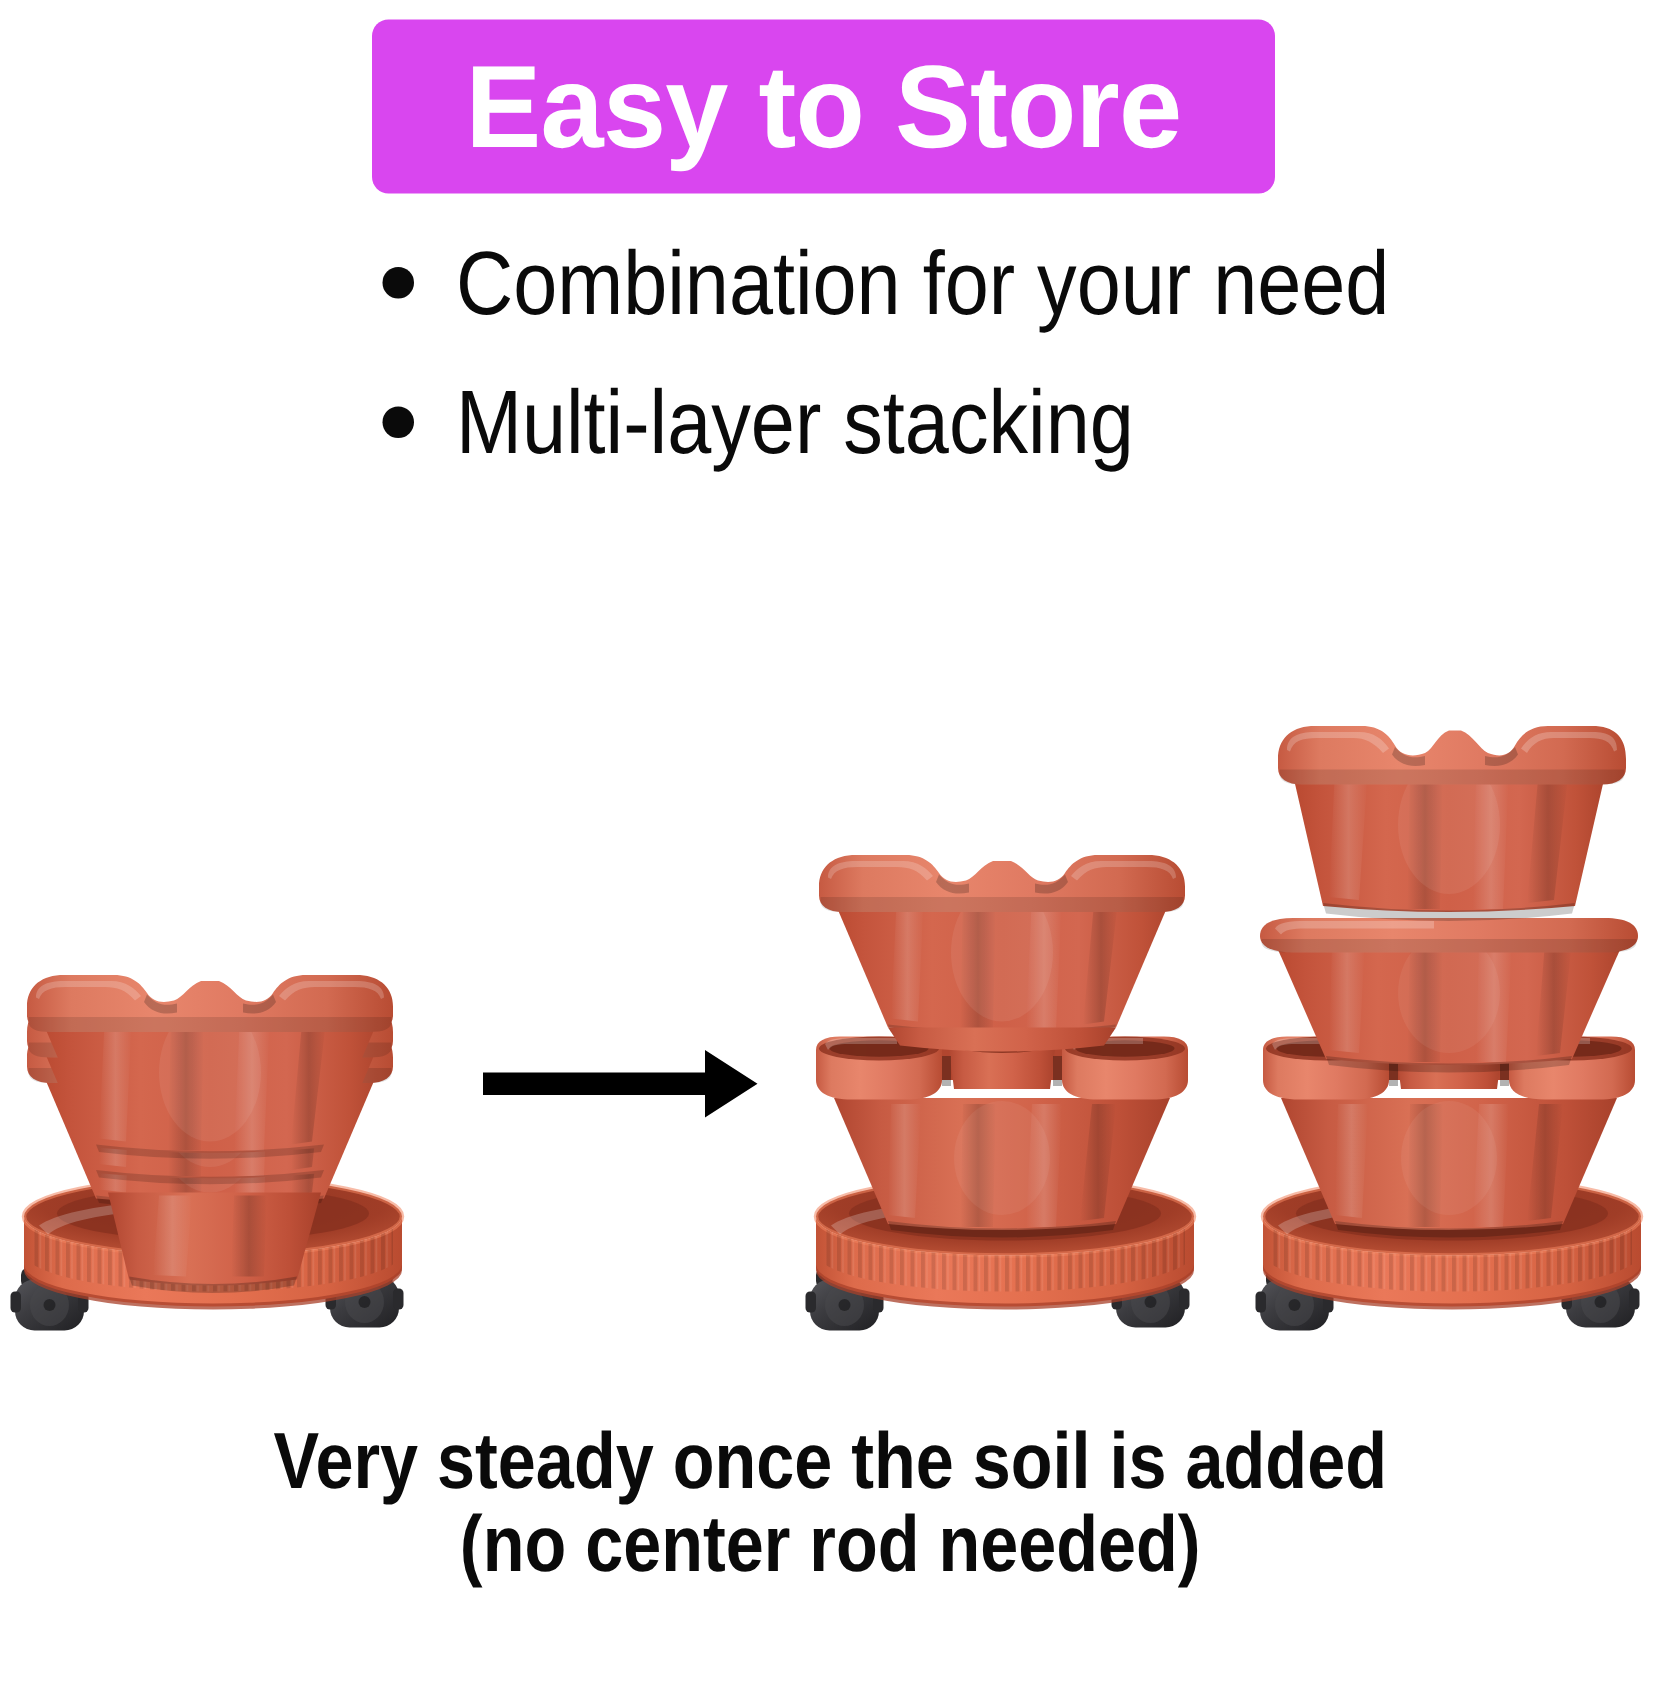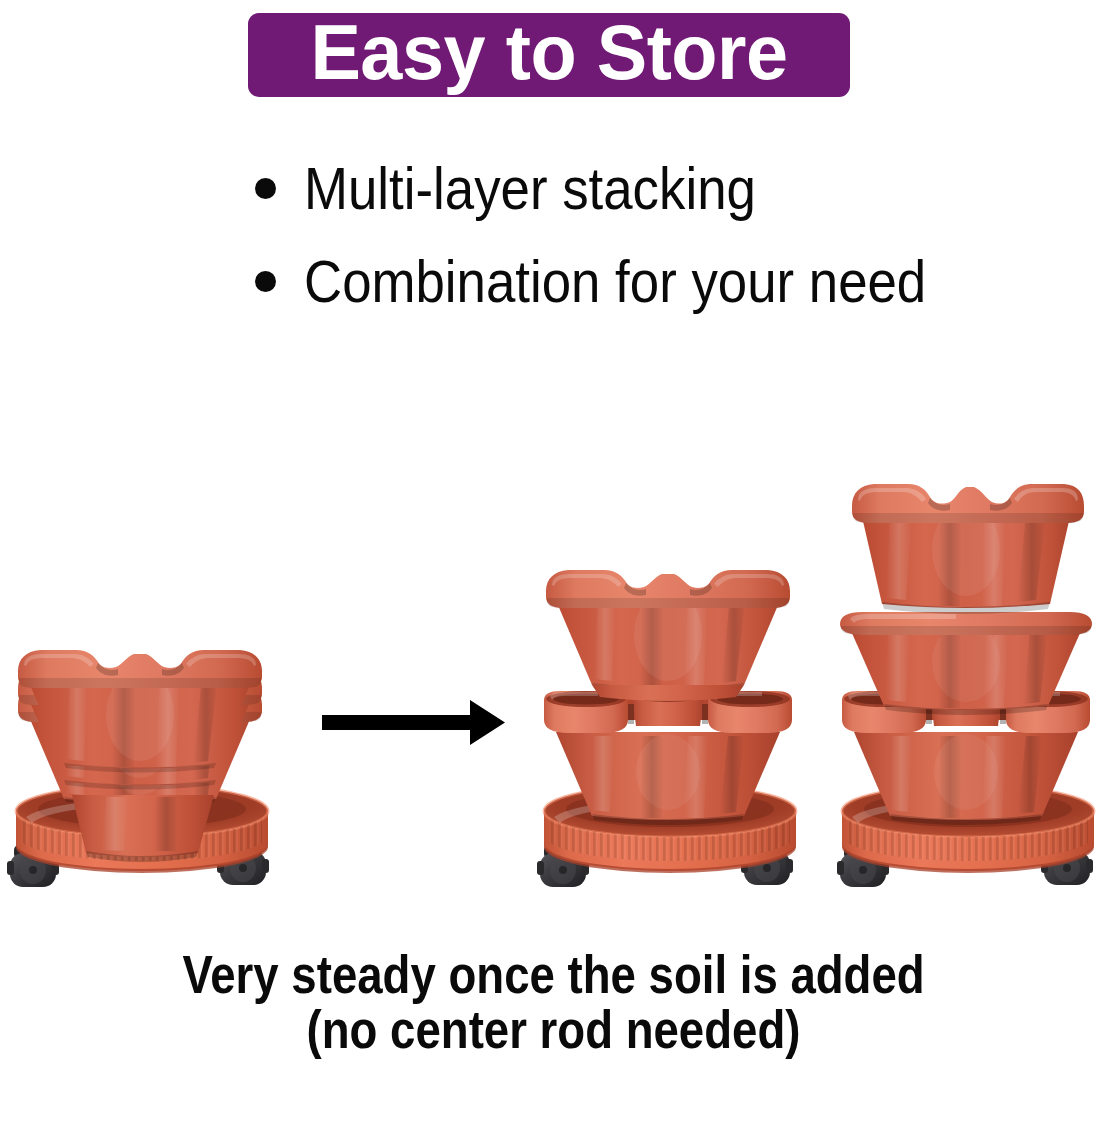--- a/index.html
+++ b/index.html
@@ -9,24 +9,24 @@
     font-family:"Liberation Sans","DejaVu Sans",sans-serif;
     overflow:hidden;
     position:relative;
   }
   .page{position:relative;width:1107px;height:1122px;background:#fff;}
 
   
   .banner{
     position:absolute;
     left:248px; top:13px;
-    width:602px; height:84px;
-    background:#701a75;
+    width:602px; height:116px;
+    background:#d946ef;
     border-radius:11px;
-    display:flex; align-items:flex-start; justify-content:center;
+    display:flex; align-items:center; justify-content:center;
     box-sizing:border-box;
   }
   .banner-text{
     color:#ffffff;
     font-size:78px;
     font-weight:bold;
     letter-spacing:-0.5px;
     line-height:1;
     transform:scaleX(0.97);
     white-space:nowrap;
@@ -91,25 +91,25 @@
 
 <div class="page">
 
   <div class="banner">
     <div class="banner-text">Easy to Store</div>
   </div>
 
   <div class="bullets">
     <div class="bullet-row">
       <span class="bullet-dot"></span>
-      <span class="bullet-label">Multi-layer stacking</span>
+      <span class="bullet-label">Combination for your need</span>
     </div>
     <div class="bullet-row">
       <span class="bullet-dot"></span>
-      <span class="bullet-label">Combination for your need</span>
+      <span class="bullet-label">Multi-layer stacking</span>
     </div>
   </div>
 
   <div class="scene">
     <svg width="1107" height="500" viewBox="0 0 1107 500" xmlns="http://www.w3.org/2000/svg">
       <defs>
 
         <linearGradient id="bodyG" x1="0" y1="0" x2="1" y2="0">
           <stop offset="0" stop-color="#b8482f"></stop>
           <stop offset="0.10" stop-color="#c4543c"></stop>

